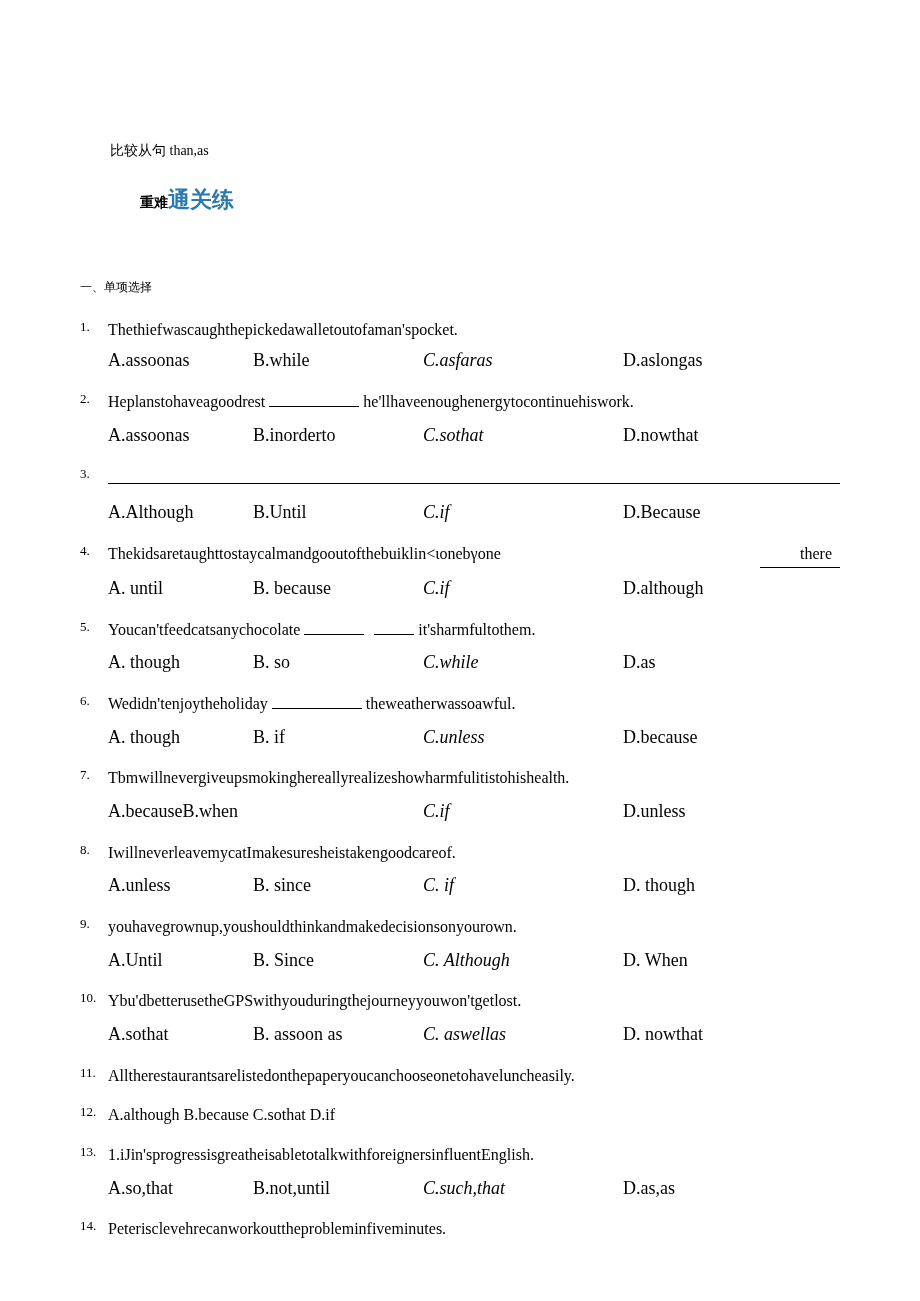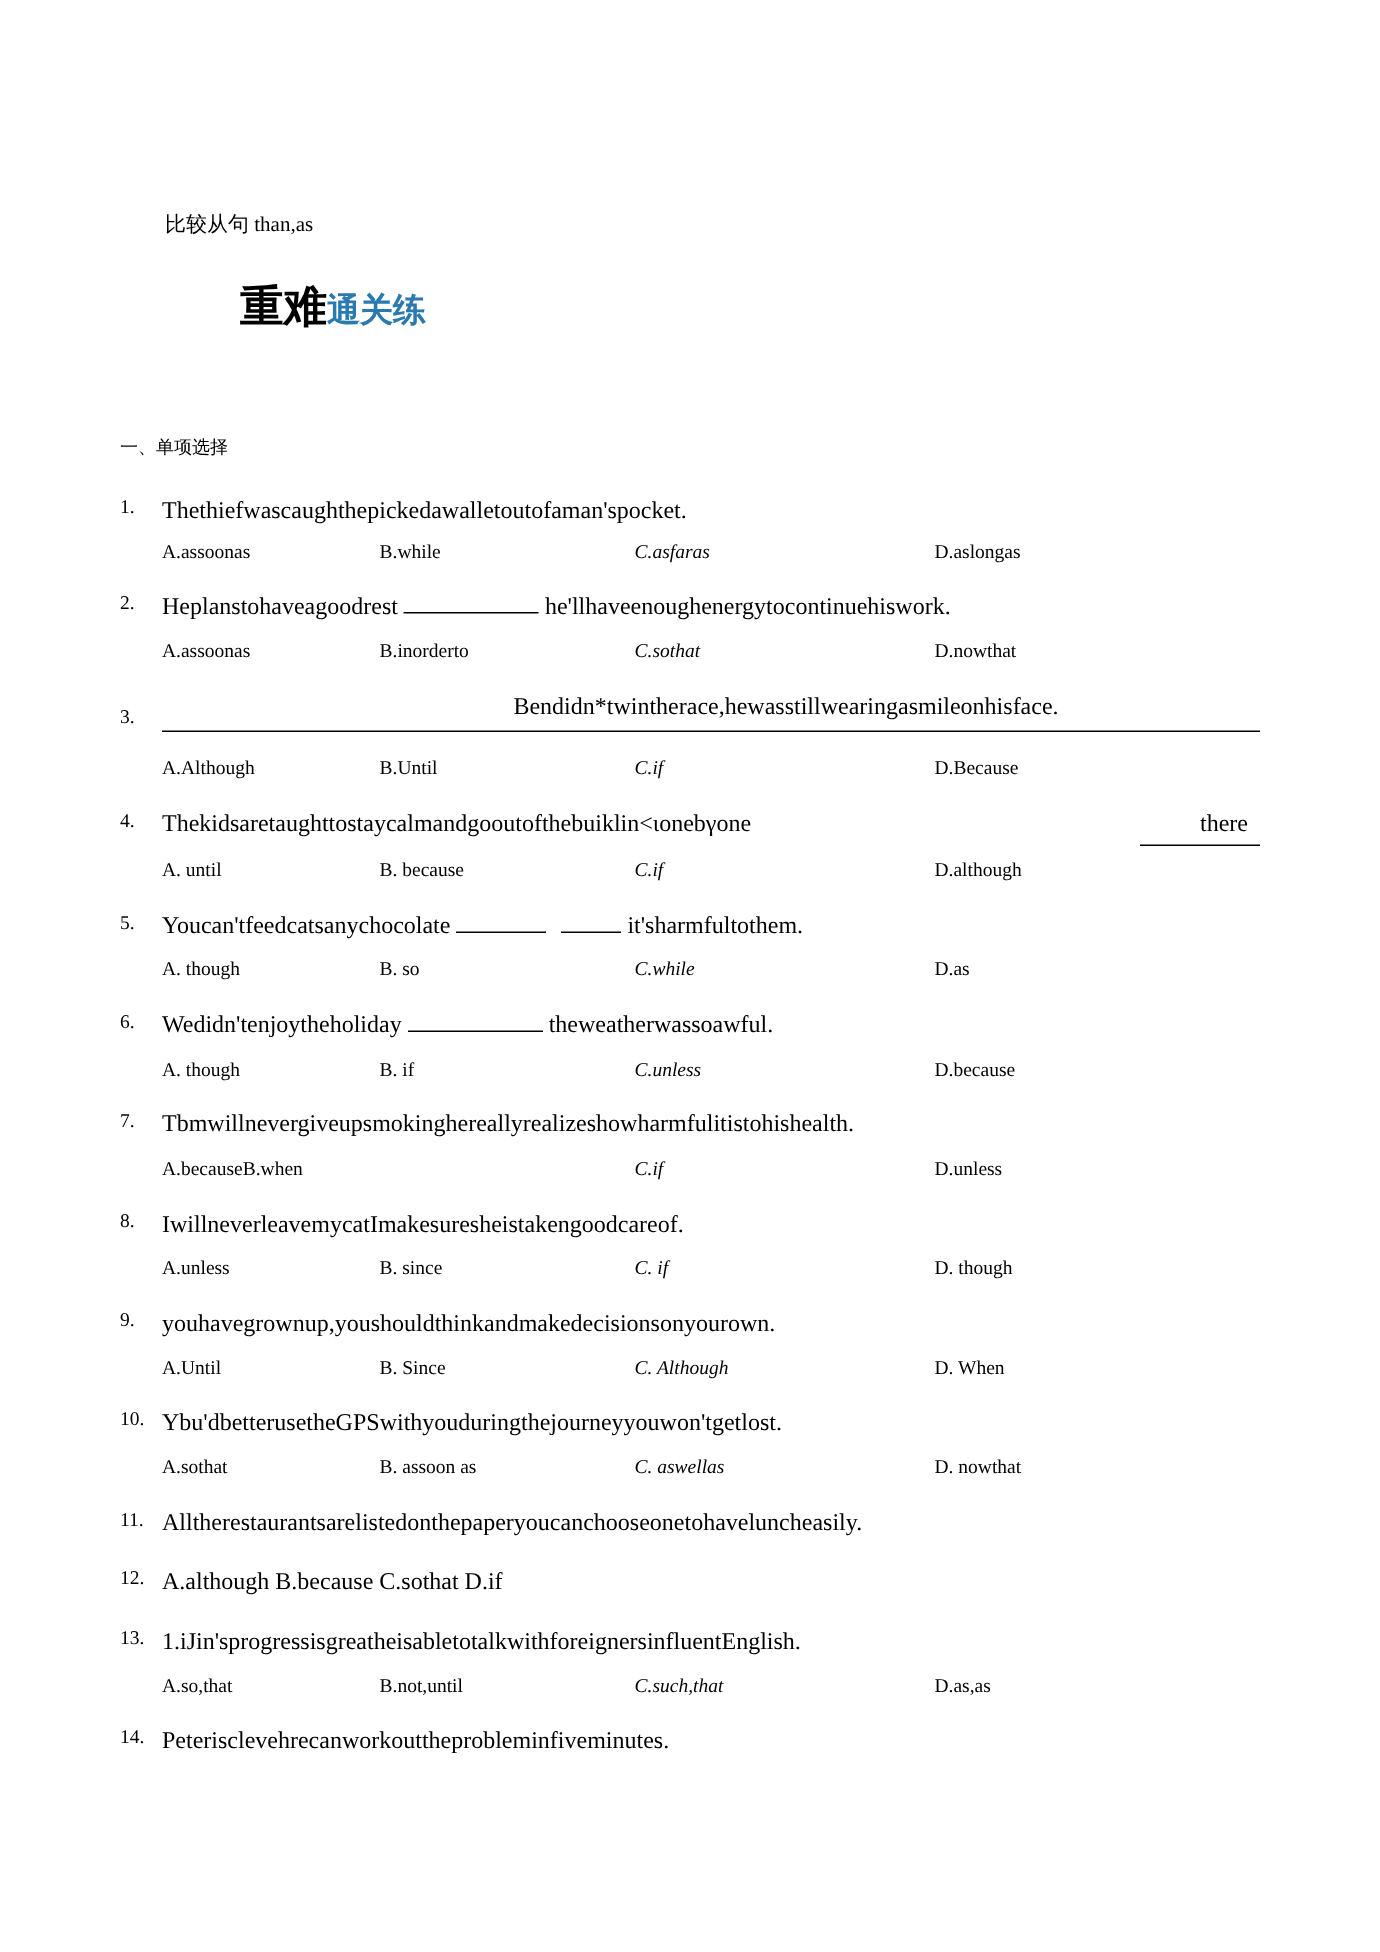--- a/index.html
+++ b/index.html
@@ -15,24 +15,23 @@
     .top-note {
       margin-left: 30px;
       margin-bottom: 20px;
       font-size: 14px;
     }
     .title-block {
       margin-left: 60px;
       margin-bottom: 60px;
     }
     .title-main {
-      font-size: 29px;
+      font-size: 14px;
       font-weight: bold;
       color: #000;
-      margin-left: 20px;
     }
     .title-accent {
       font-size: 22px;
       font-weight: bold;
       color: #2a7ab0;
       margin-top: 28px;
     }
     .section-head {
       font-size: 12px;
       margin-bottom: 20px;
@@ -49,21 +48,21 @@
     }
     .qtext {
       flex: 1;
       font-size: 16px;
       word-break: break-word;
     }
     .optrow {
       display: flex;
       margin-left: 28px;
       margin-bottom: 14px;
-      font-size: 13px;
+      font-size: 18px;
     }
     .optcell {
       display: inline-block;
     }
     .opt-a { width: 145px; }
     .opt-b { width: 170px; }
     .opt-c { width: 200px; font-style: italic; }
     .opt-d { flex: 1; }
     .blank-short {
       display: inline-block;
@@ -129,21 +128,20 @@
 <div class="optrow">
   <span class="optcell opt-a">A.assoonas</span>
   <span class="optcell opt-b">B.inorderto</span>
   <span class="optcell opt-c">C.sothat</span>
   <span class="optcell opt-d">D.nowthat</span>
 </div>
 
 <div class="qrow" style="align-items:flex-end;">
   <div class="qnum">3.</div>
   <div class="qtext" style="display:flex;flex-direction:column;">
-    <div style="text-align:center;padding-left:100px;">Bendidn*twintherace,hewasstillwearingasmileonhisface.</div>
     <div style="border-bottom:1px solid #000;width:100%;height:4px;"></div>
   </div>
 </div>
 <div style="height:8px"></div>
 <div class="optrow">
   <span class="optcell opt-a">A.Although</span>
   <span class="optcell opt-b">B.Until</span>
   <span class="optcell opt-c">C.if</span>
   <span class="optcell opt-d">D.Because</span>
 </div>

